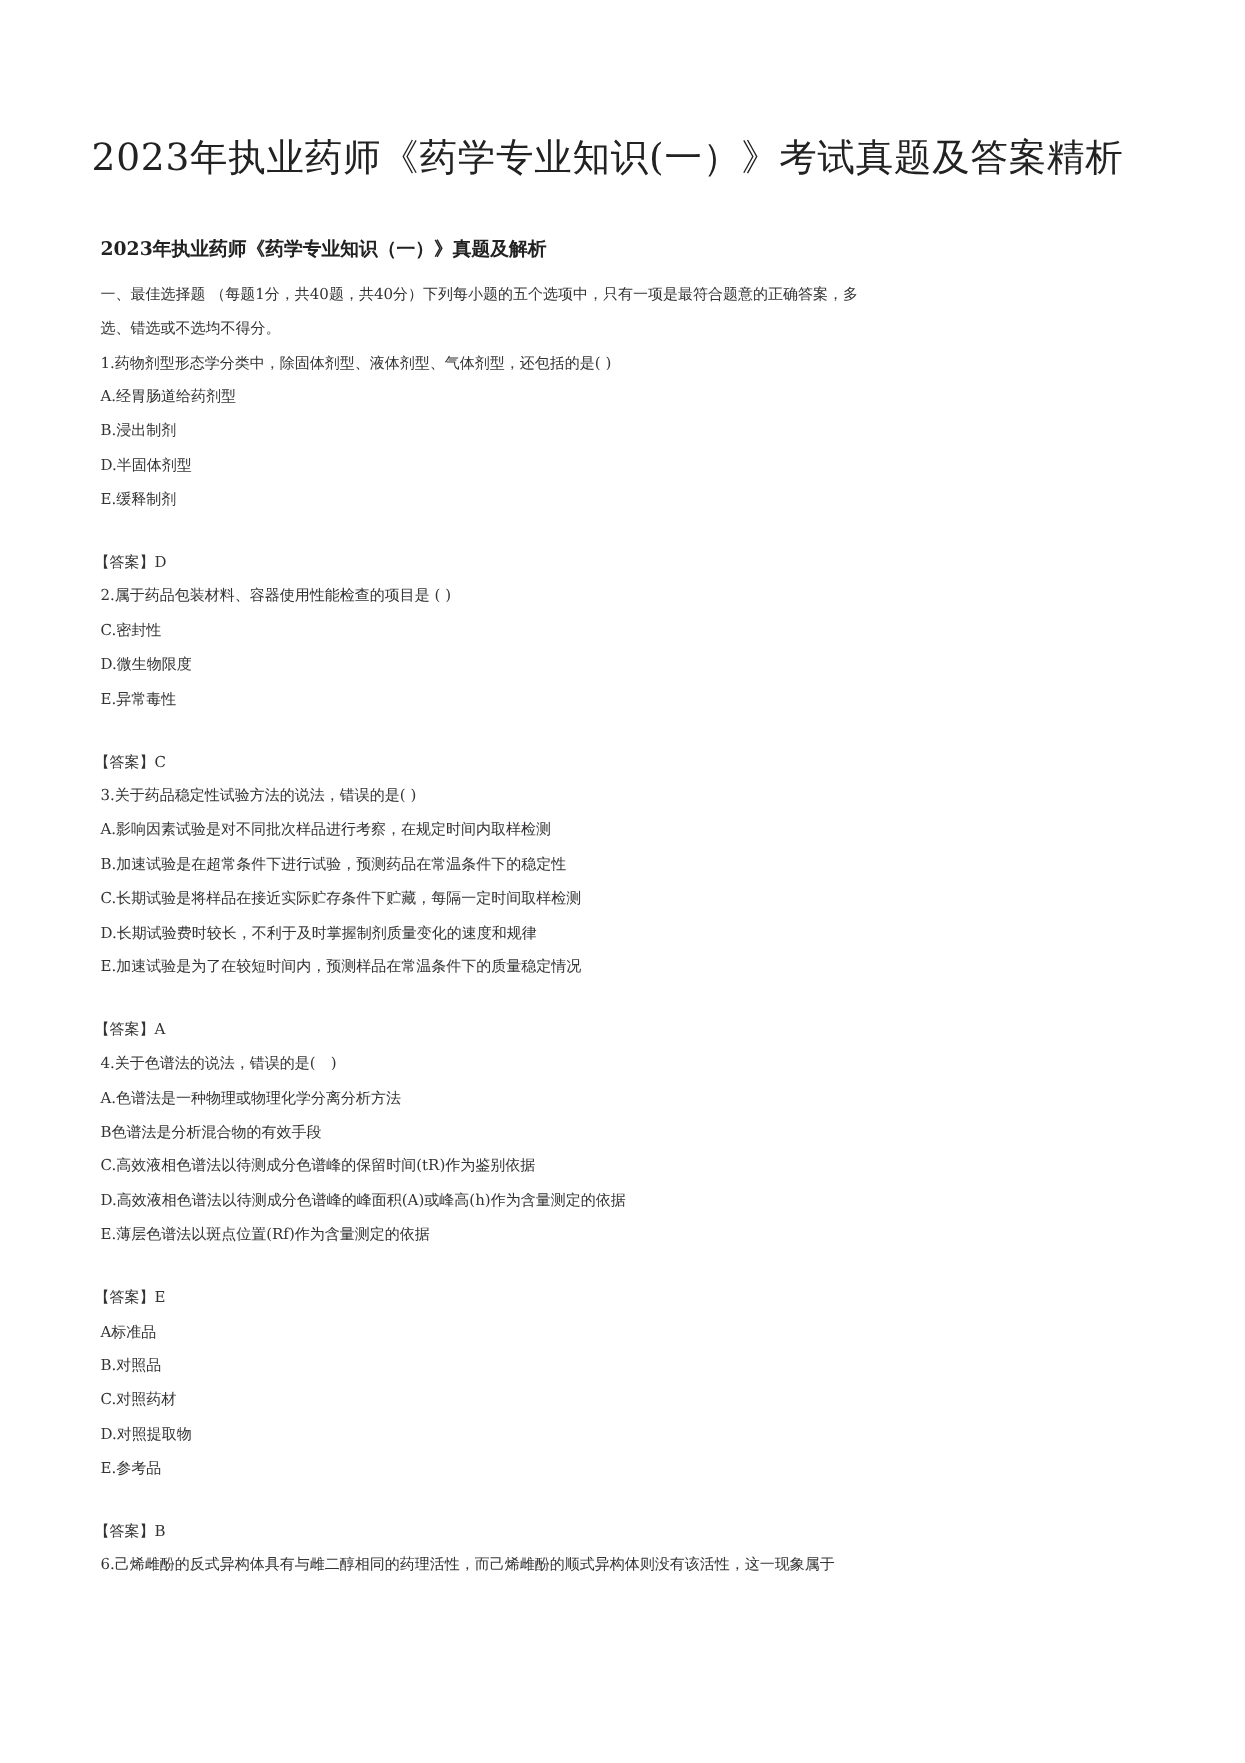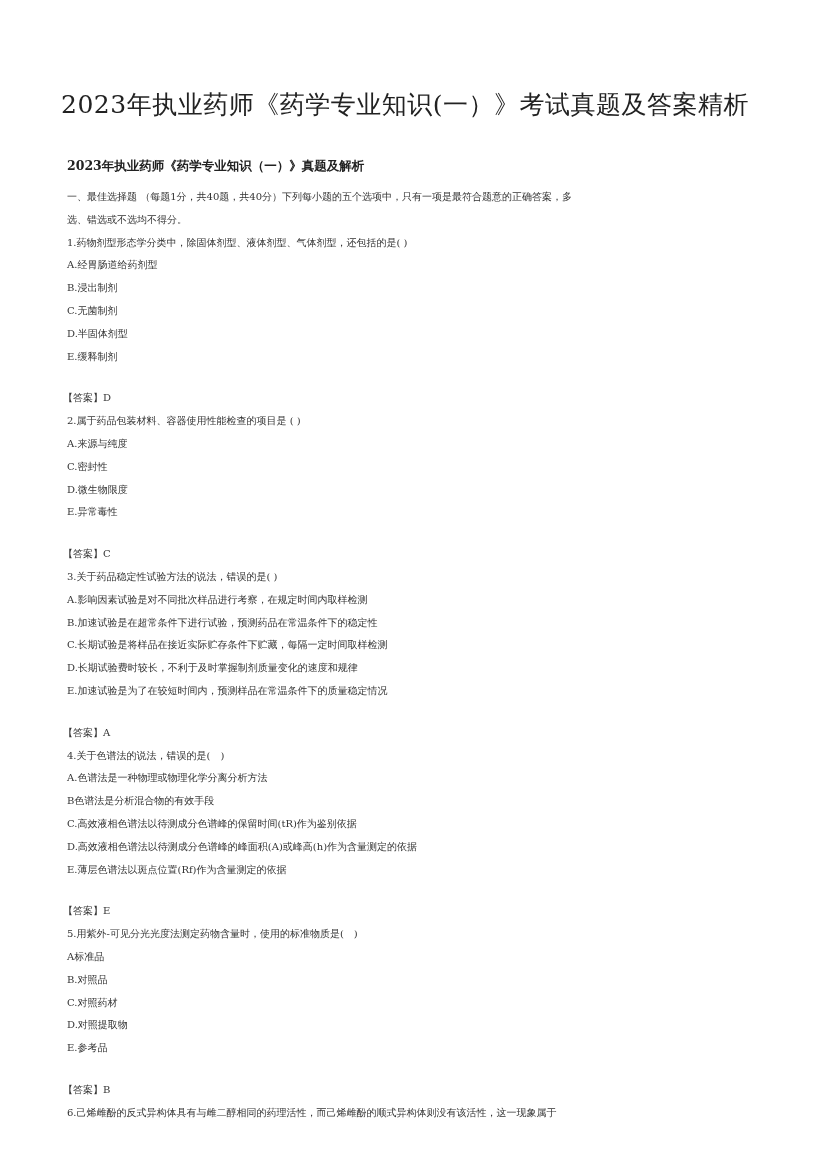--- a/index.html
+++ b/index.html
@@ -80,29 +80,27 @@
 
     <div class="intro">
       <span class="line">一、最佳选择题 （每题1分，共40题，共40分）下列每小题的五个选项中，只有一项是最符合题意的正确答案，多</span>
       <span class="line">选、错选或不选均不得分。</span>
     </div>
 
     <div class="question">
       <span class="line">1.药物剂型形态学分类中，除固体剂型、液体剂型、气体剂型，还包括的是( )</span>
       <span class="line">A.经胃肠道给药剂型</span>
       <span class="line">B.浸出制剂</span>
-      <span class="line">C.无菌制剂</span>
       <span class="line">D.半固体剂型</span>
       <span class="line">E.缓释制剂</span>
       <span class="answer">【答案】D</span>
     </div>
 
     <div class="question">
       <span class="line">2.属于药品包装材料、容器使用性能检查的项目是 ( )</span>
-      <span class="line">A.来源与纯度</span>
       <span class="line">C.密封性</span>
       <span class="line">D.微生物限度</span>
       <span class="line">E.异常毒性</span>
       <span class="answer">【答案】C</span>
     </div>
 
     <div class="question">
       <span class="line">3.关于药品稳定性试验方法的说法，错误的是( )</span>
       <span class="line">A.影响因素试验是对不同批次样品进行考察，在规定时间内取样检测</span>
       <span class="line">B.加速试验是在超常条件下进行试验，预测药品在常温条件下的稳定性</span>
@@ -116,21 +114,20 @@
       <span class="line">4.关于色谱法的说法，错误的是(　)</span>
       <span class="line">A.色谱法是一种物理或物理化学分离分析方法</span>
       <span class="line">B色谱法是分析混合物的有效手段</span>
       <span class="line">C.高效液相色谱法以待测成分色谱峰的保留时间(tR)作为鉴别依据</span>
       <span class="line">D.高效液相色谱法以待测成分色谱峰的峰面积(A)或峰高(h)作为含量测定的依据</span>
       <span class="line">E.薄层色谱法以斑点位置(Rf)作为含量测定的依据</span>
       <span class="answer">【答案】E</span>
     </div>
 
     <div class="question">
-      <span class="line">5.用紫外-可见分光光度法测定药物含量时，使用的标准物质是(　)</span>
       <span class="line">A标准品</span>
       <span class="line">B.对照品</span>
       <span class="line">C.对照药材</span>
       <span class="line">D.对照提取物</span>
       <span class="line">E.参考品</span>
       <span class="answer">【答案】B</span>
     </div>
 
     <div class="question">
       <span class="line">6.己烯雌酚的反式异构体具有与雌二醇相同的药理活性，而己烯雌酚的顺式异构体则没有该活性，这一现象属于</span>

